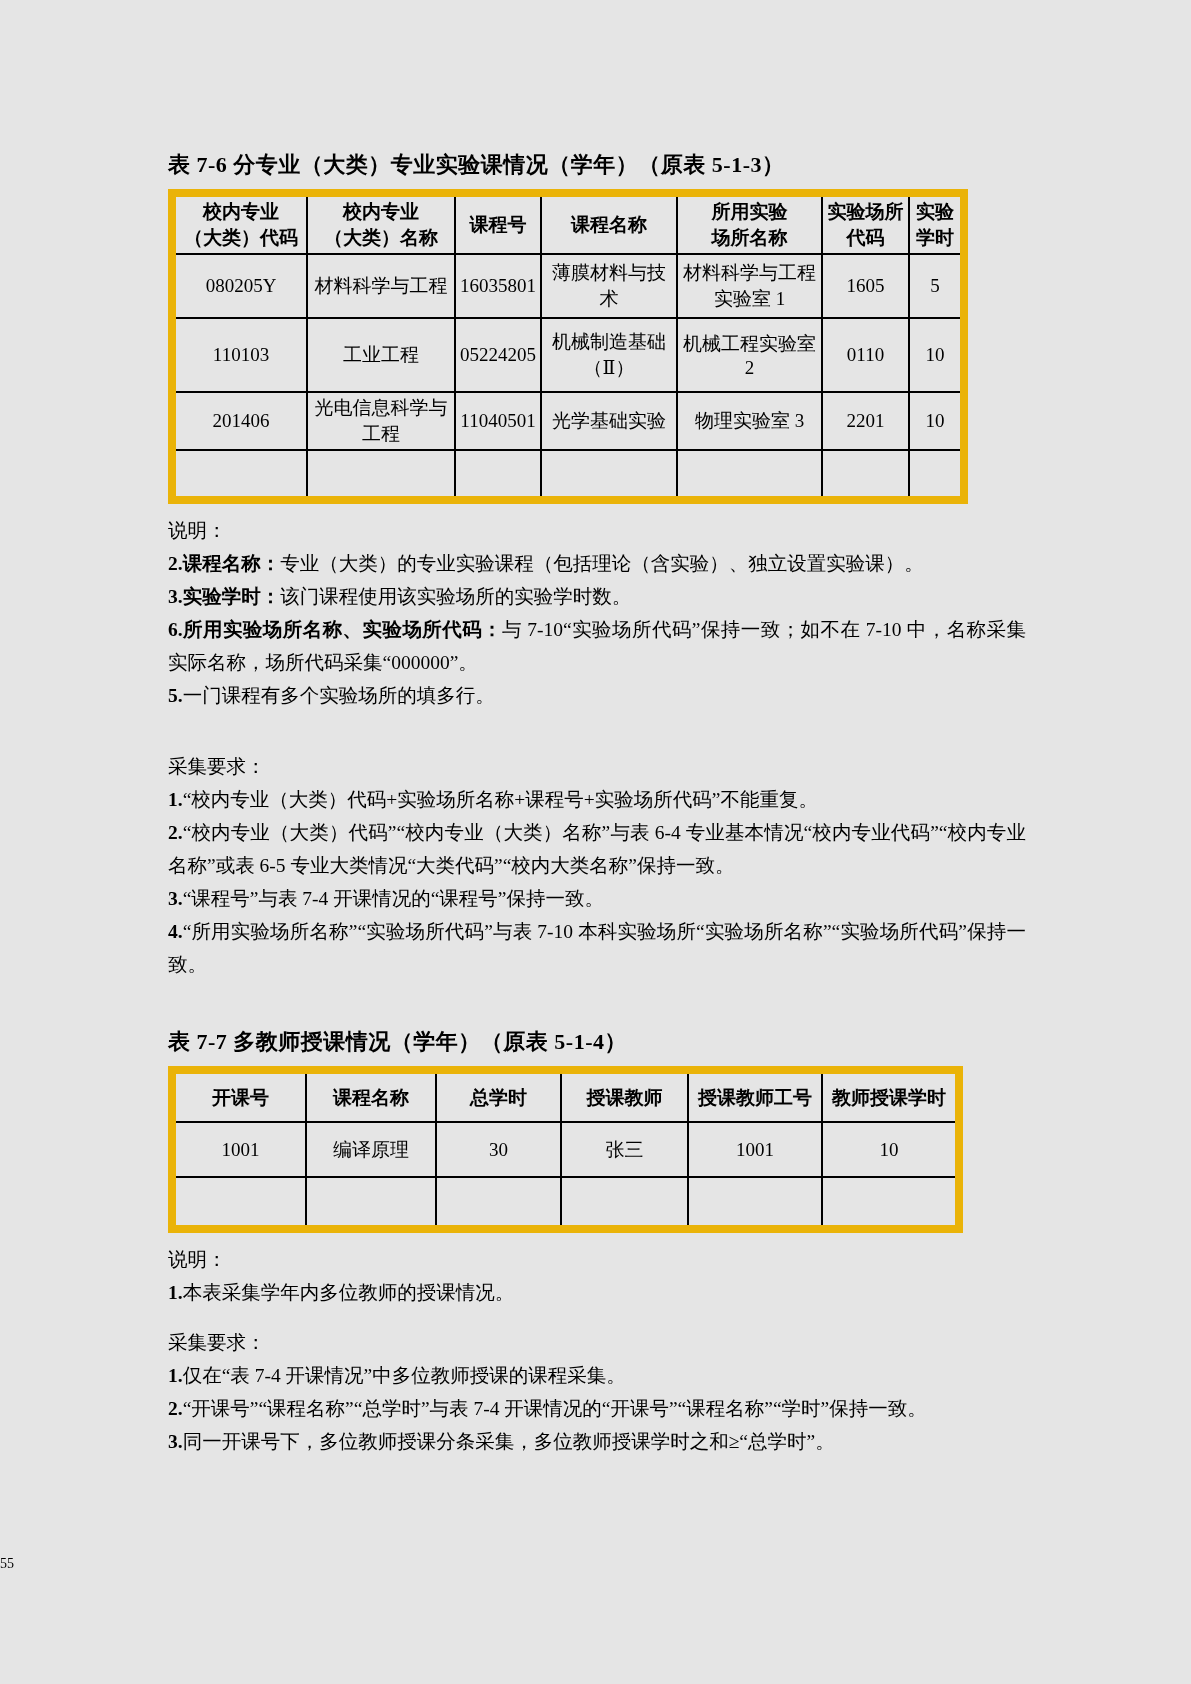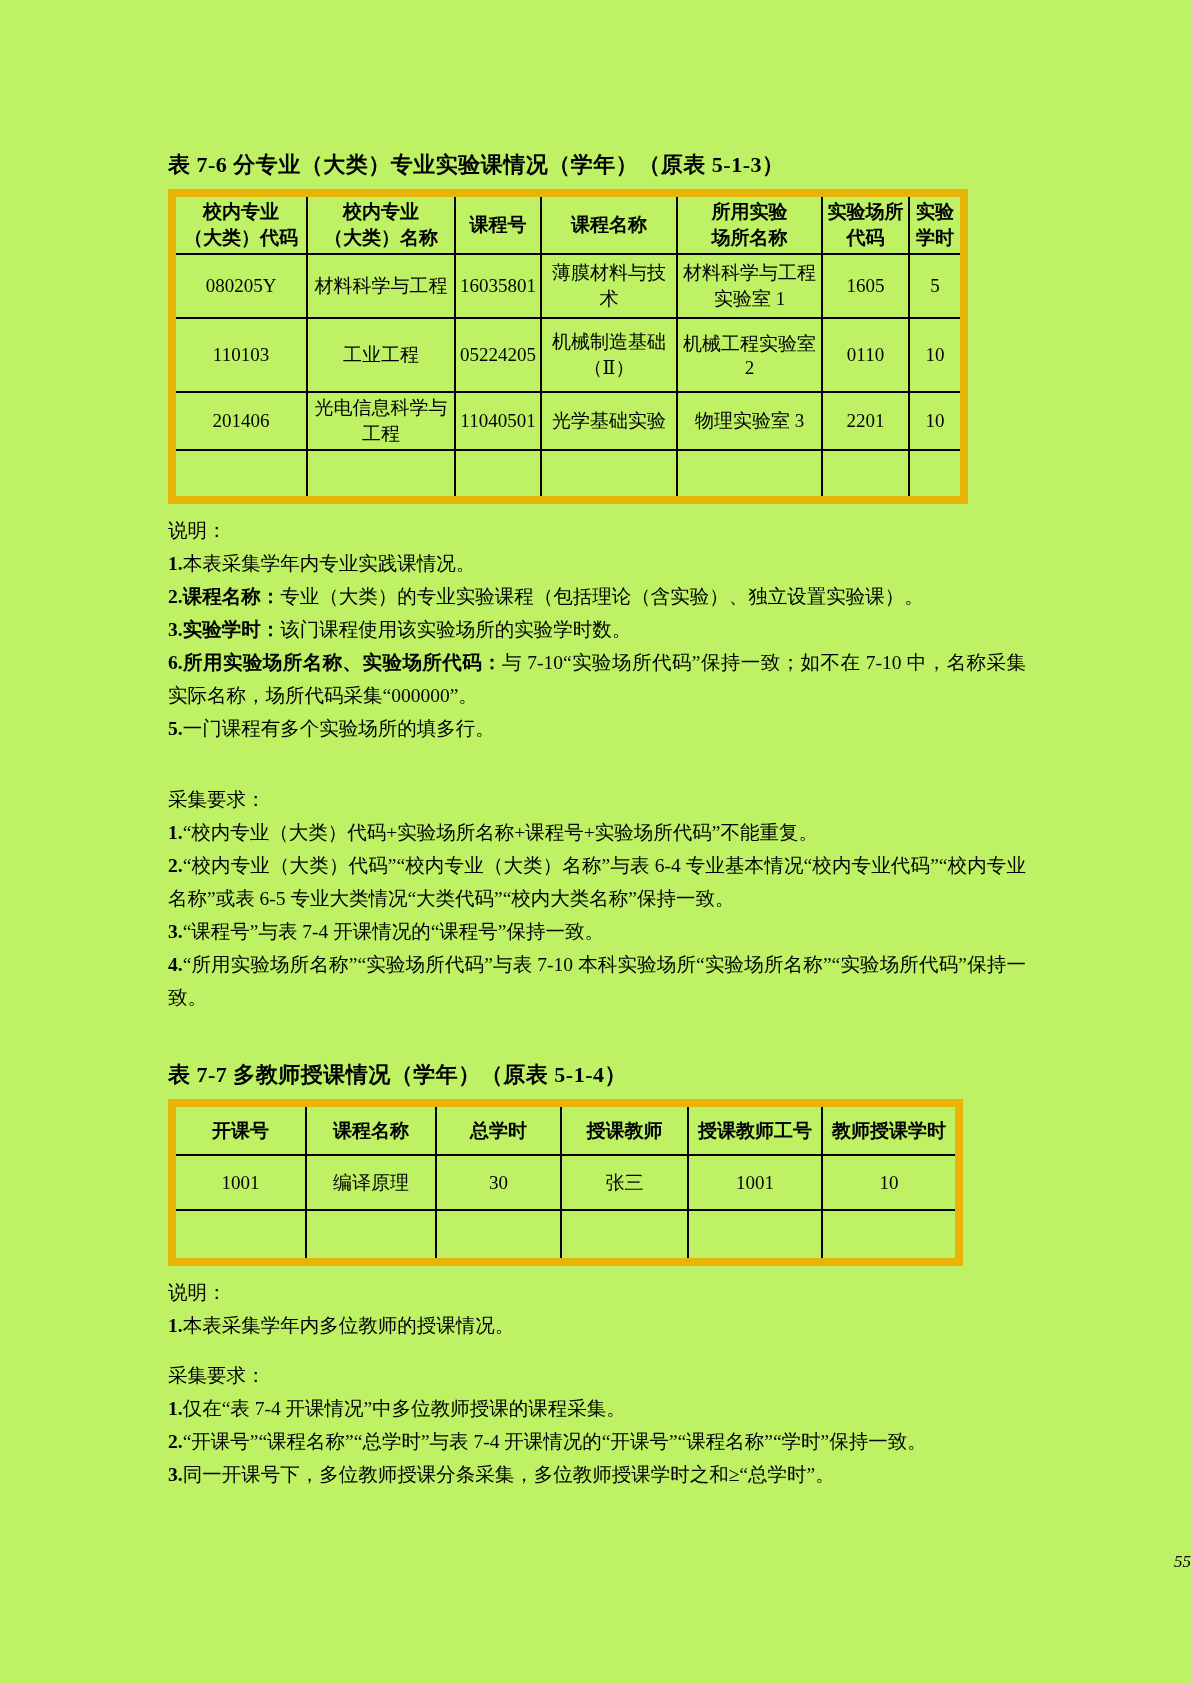--- a/index.html
+++ b/index.html
@@ -1,19 +1,19 @@
 <!DOCTYPE html>
 <html><head>
 <meta charset="utf-8">
 <style>
   * { box-sizing: border-box; }
   html, body { margin: 0; padding: 0; background: #888; }
   .page {
     width: 1191px; height: 1684px;
-    background: #bef264;
+    background: #e5e5e5;
     position: relative;
     font-family: "Liberation Serif", "DejaVu Serif", serif;
     color: #000;
     margin: 0 auto;
     overflow: hidden;
   }
   .content {
     position: absolute;
     left: 168px; top: 150px;
     width: 858px;
@@ -56,23 +56,22 @@
   .note b { font-weight: bold; }
   .mt10 { margin-top: 10px; }
   .mt38 { margin-top: 38px; }
   .mt17 { margin-top: 17px; }
   .title2-wrap { margin-top: 46px; }
   .page-number {
     position: absolute;
     bottom: 112px;
     left: 0;
     width: 100%;
-    text-align: right;
-    font-size: 17px;
-    font-style: italic;
+    text-align: left;
+    font-size: 14px;
   }
 </style>
 </head>
 <body>
 
 <div class="page">
   <div class="content">
 
     <h2 class="tbl-title">表 7-6 分专业（大类）专业实验课情况（学年）（原表 5-1-3）</h2>
 
@@ -135,23 +134,20 @@
         <td></td>
         <td></td>
         <td></td>
         <td></td>
       </tr>
     </tbody>
       </table>
 
     <p class="section-label mt10">说明：</p>
     <p class="note">
-      <b>1.</b><span>本表采集学年内专业实践课情况。</span>
-    </p>
-    <p class="note">
       <b>2.课程名称：</b><span>专业（大类）的专业实验课程（包括理论（含实验）、独立设置实验课）。</span>
     </p>
     <p class="note">
       <b>3.实验学时：</b><span>该门课程使用该实验场所的实验学时数。</span>
     </p>
     <p class="note">
       <b>6.所用实验场所名称、实验场所代码：</b><span>与 7-10“实验场所代码”保持一致；如不在 7-10 中，名称采集实际名称，场所代码采集“000000”。</span>
     </p>
     <p class="note">
       <b>5.</b><span>一门课程有多个实验场所的填多行。</span>

